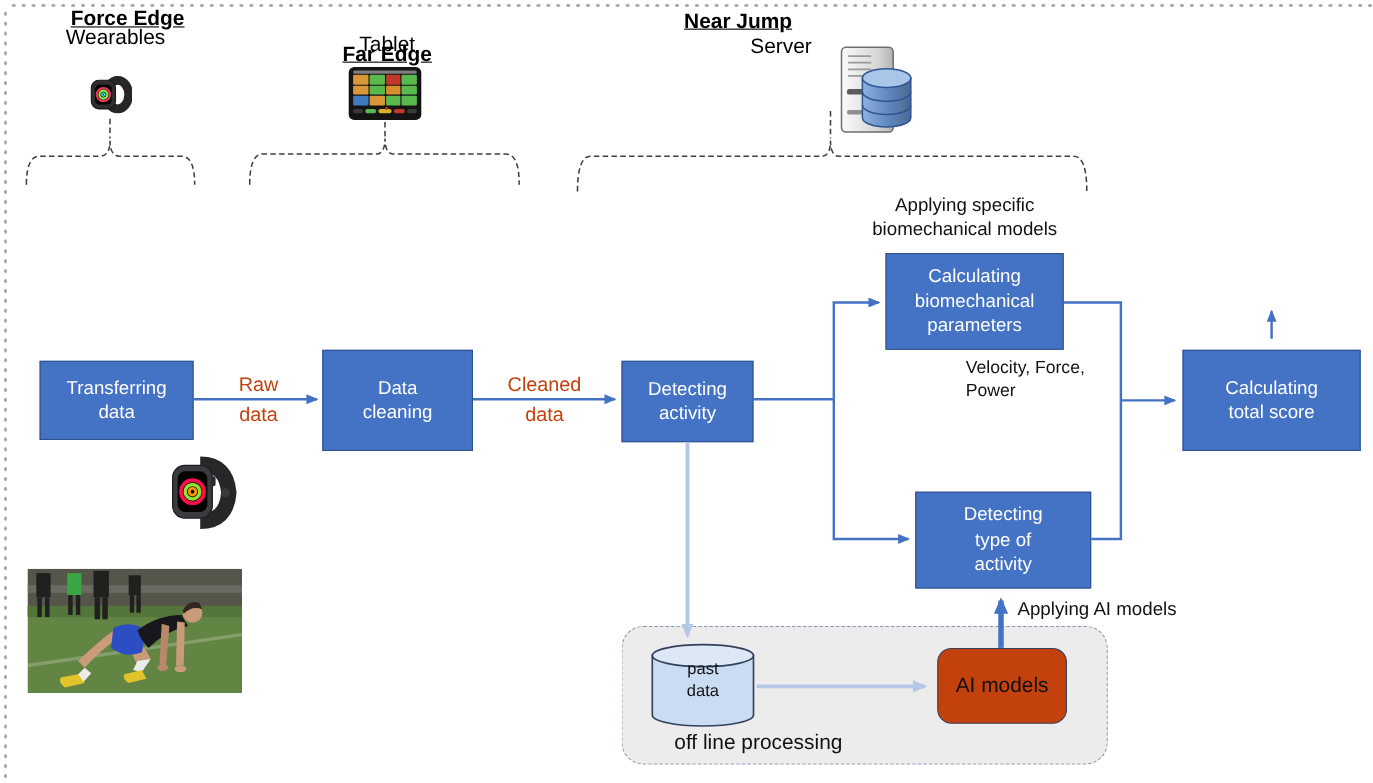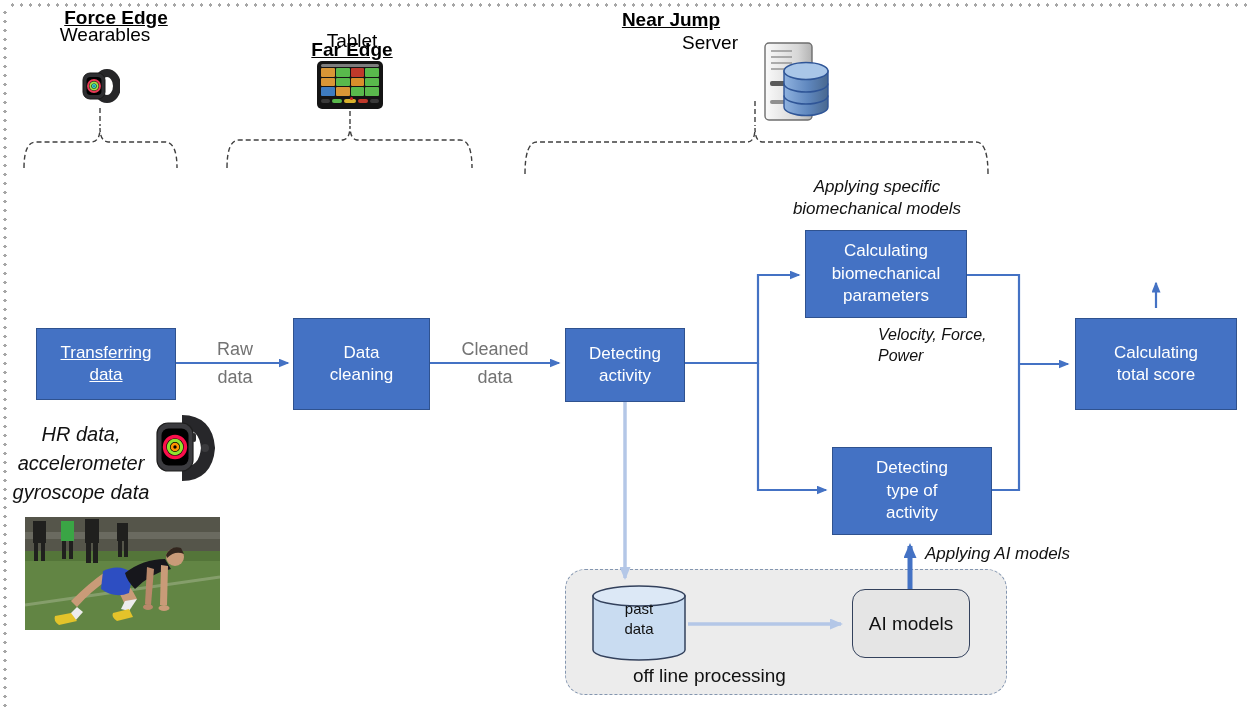--- a/index.html
+++ b/index.html
@@ -15,32 +15,32 @@
     background-size:6px 9px;background-repeat:repeat-y;}
 
   .abs{position:absolute;}
   .tier-title{font-size:19px;font-weight:bold;text-decoration:underline;text-align:center;color:#000;}
   .tier-sub{font-size:19px;text-align:center;color:#000;}
 
   .box{position:absolute;background:#4472C4;border:1.6px solid #2F528F;color:#fff;
     display:flex;align-items:center;justify-content:center;text-align:center;
     white-space:pre-line;font-size:17px;line-height:1.32;z-index:2;box-sizing:border-box;}
 
-  .flowlabel{position:absolute;color:#737373;text-align:center;white-space:pre-line;
+  .flowlabel{position:absolute;color:#c2410c;text-align:center;white-space:pre-line;
     font-size:18px;line-height:1.55;z-index:2;}
 
-  .ann{position:absolute;font-style:italic;color:#111;white-space:pre-line;font-size:17px;line-height:1.3;z-index:2;}
+  .ann{position:absolute;color:#111;white-space:pre-line;font-size:17px;line-height:1.3;z-index:2;}
 
   .offline-box{position:absolute;left:565px;top:569px;width:442px;height:126px;
     background:#ECECEC;border:1.8px dashed #8496B0;border-radius:20px;z-index:1;box-sizing:border-box;}
-  .lightnode{position:absolute;background:#e5e5e5;border:1.5px solid #33415C;border-radius:13px;
+  .lightnode{position:absolute;background:#c2410c;border:1.5px solid #33415C;border-radius:13px;
     display:flex;align-items:center;justify-content:center;font-size:19px;color:#111;z-index:2;box-sizing:border-box;}
   .cyl-label{position:absolute;left:591px;top:599px;width:96px;text-align:center;font-size:15px;
     line-height:1.35;white-space:pre-line;color:#111;z-index:3;}
-  .offline-caption{position:absolute;left:613px;top:665px;font-size:19px;color:#111;z-index:2;white-space:nowrap;margin-left:20px;}
+  .offline-caption{position:absolute;left:613px;top:665px;font-size:19px;color:#111;z-index:2;white-space:nowrap;}
 
   .overlay{position:absolute;left:0;top:0;z-index:4;pointer-events:none;}
   .brace{fill:none;stroke:#3f3f3f;stroke-width:1.4;stroke-dasharray:5 3;}
   .a-blue{fill:none;stroke:#4472C4;stroke-width:2.2;}
   .a-thick{fill:none;stroke:#4472C4;stroke-width:5;}
   .a-light{fill:none;stroke:#B4C7E7;stroke-width:3.5;}
 
   
   .tablet{position:absolute;left:317px;top:61px;width:66px;height:48px;background:#141414;
     border-radius:5px;padding:3px 4px;box-sizing:border-box;z-index:1;}
@@ -132,21 +132,21 @@
       <rect x="22" y="60" width="16" height="4" rx="2" fill="#8f8f8f"></rect>
       <g>
         <path d="M36 31 L36 67 a22 8.5 0 0 0 44 0 L80 31 Z" fill="url(#gDb)" stroke="#2F5597" stroke-width="1.4"></path>
         <path d="M36 43.5 a22 8.5 0 0 0 44 0" fill="none" stroke="#2F5597" stroke-width="1.4"></path>
         <path d="M36 55.5 a22 8.5 0 0 0 44 0" fill="none" stroke="#2F5597" stroke-width="1.4"></path>
         <ellipse cx="58" cy="31" rx="22" ry="8.5" fill="#A9C6E8" stroke="#2F5597" stroke-width="1.4"></ellipse>
       </g>
     </svg>
   </div>
 
-  <div class="box" style="left:36px;top:328px;width:140px;height:72px;text-decoration:underline;">Transferring
+  <div class="box" style="left:36px;top:328px;width:140px;height:72px;">Transferring
 data</div>
   <div class="box" style="left:293px;top:318px;width:137px;height:92px;">Data
 cleaning</div>
   <div class="box" style="left:565px;top:328px;width:120px;height:74px;">Detecting
 activity</div>
   <div class="box" style="left:805px;top:230px;width:162px;height:88px;">Calculating
 biomechanical
 parameters</div>
   <div class="box" style="left:832px;top:447px;width:160px;height:88px;">Detecting
 type of
@@ -157,23 +157,20 @@
   <div class="flowlabel" style="left:198px;top:336px;width:74px;">Raw
 data</div>
   <div class="flowlabel" style="left:453px;top:336px;width:84px;">Cleaned
 data</div>
 
   <div class="ann" style="left:768px;top:176px;width:218px;text-align:center;">Applying specific
 biomechanical models</div>
   <div class="ann" style="left:878px;top:325px;width:130px;text-align:left;font-size:16px;">Velocity, Force,
 Power</div>
   <div class="ann" style="left:925px;top:543px;text-align:right;">Applying AI models</div>
-  <div class="ann" style="left:0px;top:420px;width:162px;text-align:center;font-size:20px;line-height:1.45;">HR data,
-accelerometer
-gyroscope data</div>
 
   <div class="icon-wrap" style="left:152px;top:410px;width:66px;height:76px;">
     <svg width="66" height="76" viewBox="0 0 66 76">
       <path d="M30 12 q24 0 26 26 q-2 26 -26 26" fill="none" stroke="#27272a" stroke-width="14"></path>
       <circle cx="53" cy="38" r="4" fill="#3a3a3d"></circle>
       <rect x="5" y="13" width="36" height="48" rx="11" fill="#3b3b3f" stroke="#1e1e1e" stroke-width="1.2"></rect>
       <rect x="9.5" y="18.5" width="27" height="37" rx="7" fill="#000"></rect>
       <circle cx="23" cy="37" r="10.5" fill="none" stroke="#fb0f4b" stroke-width="3.4"></circle>
       <circle cx="23" cy="37" r="6.6" fill="none" stroke="#8fe32e" stroke-width="3.2"></circle>
       <circle cx="23" cy="37" r="3" fill="none" stroke="#ff9500" stroke-width="2.6"></circle>

